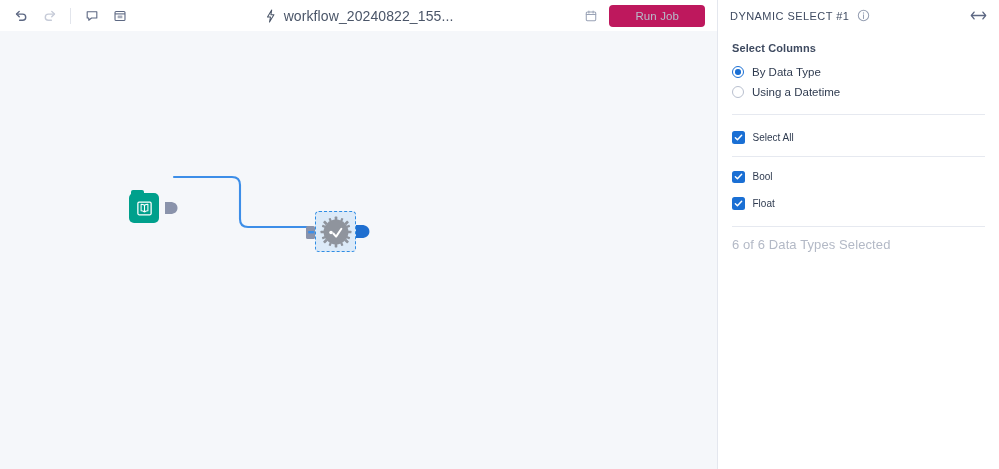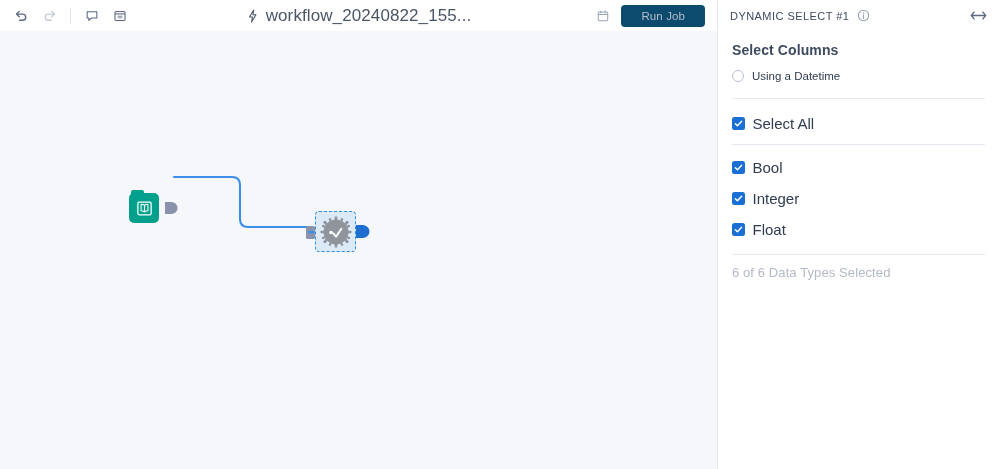--- a/index.html
+++ b/index.html
@@ -33,34 +33,34 @@
   }
   .tb-btn svg { display: block; }
   .tb-sep { width: 1px; height: 16px; background: #e2e5ec; margin: 0 6px; }
 
   .tb-center {
     position: absolute; left: 0; right: 0;
     display: flex; align-items: center; justify-content: center;
     gap: 7px; pointer-events: none;
   }
   .wf-title {
-    font-size: 17px; color: #4a5568; letter-spacing: .1px;
+    font-size: 14px; color: #4a5568; letter-spacing: .1px;
     pointer-events: auto; cursor: pointer;
   }
   .bolt { pointer-events: auto; display: flex; }
 
   .tb-right {
     margin-left: auto; display: flex; align-items: center;
     gap: 8px; padding-right: 12px;
   }
   .cal-btn { width: 20px; height: 20px; display: flex; align-items: center; justify-content: center; cursor: pointer; }
   .run-job {
-    background: #0c4a6e; color: #b6bdcc;
+    background: #be185d; color: #b6bdcc;
     font-size: 11.5px; border: none; border-radius: 4px;
-    padding: 5px 20px; cursor: default; letter-spacing: .1px;
+    padding: 5px 26px; cursor: default; letter-spacing: .1px;
   }
 
   
   .canvas {
     flex: 1; position: relative;
     background: #f5f7fa;
     overflow: hidden;
   }
 
   .node { position: absolute; }
@@ -122,21 +122,21 @@
   }
   .info-icon { width: 13px; height: 13px; cursor: pointer; display: flex; }
   .panel-header .expand {
     margin-left: auto; width: 18px; height: 14px;
     display: flex; align-items: center; justify-content: center; cursor: pointer;
   }
 
   .panel-body { flex: 1; padding: 6px 14px 0 14px; }
 
   .section-label {
-    font-size: 14px; color: #3e4a60; font-weight: bold;
+    font-size: 11px; color: #3e4a60; font-weight: bold;
     letter-spacing: .1px; margin: 5px 0 8px 0;
   }
 
   .radio-row { display: flex; align-items: center; gap: 8px; height: 20px; cursor: pointer; }
   .radio {
     width: 12px; height: 12px; border-radius: 50%;
     border: 1.2px solid #b9c0cf; background: #fff;
     flex: none; position: relative;
   }
   .radio.checked { border: 1.3px solid #1a6fd4; }
@@ -150,21 +150,21 @@
 
   .cb-row { display: flex; align-items: center; gap: 8px; cursor: pointer; }
   .cb-row.select-all { margin-top: 16px; }
   .cb-row.type-row { margin-top: 14px; }
   .cb {
     width: 12.5px; height: 12.5px; border-radius: 2.5px;
     background: #1a6fd4; flex: none;
     display: flex; align-items: center; justify-content: center;
   }
   .cb svg { display: block; }
-  .cb-label { font-size: 15px; color: #2f3b50; }
+  .cb-label { font-size: 10px; color: #2f3b50; }
 
   .divider2 { height: 1px; background: #e6e9f0; margin-top: 16px; }
 
   .status-text {
     font-size: 13px; color: #b3b9c6;
     margin-top: 10px; letter-spacing: .1px;
   }
 </style>
 </head>
 <body>
@@ -305,20 +305,24 @@
           <path d="M4.2 2.3 1.2 6l3 3.7M13.8 2.3l3 3.7-3 3.7" stroke="#5d6883" stroke-width="1.5" stroke-linecap="round" stroke-linejoin="round"></path>
           <path d="M2 6h14" stroke="#5d6883" stroke-width="1.5" stroke-linecap="round"></path>
         </svg>
       </span>
     </div>
 
     <div class="panel-body">
 
       <div class="section-label">Select Columns</div>
 
+      <div class="radio-row">
+        <span class="radio checked"></span>
+        <span class="radio-label">By Data Type</span>
+      </div>
 
       <div class="radio-row">
         <span class="radio"></span>
         <span class="radio-label">Using a Datetime</span>
       </div>
 
       <div class="divider"></div>
 
       <div class="cb-row select-all">
         <span class="cb">
@@ -334,28 +338,20 @@
 
       <div class="cb-row type-row">
         <span class="cb">
           <svg width="9" height="9" viewBox="0 0 10 10">
               <path d="M1.5 5.3 3.8 7.6 8.5 2.4" stroke="#ffffff" stroke-width="1.6" fill="none" stroke-linecap="round" stroke-linejoin="round"></path>
             </svg>
         </span>
         <span class="cb-label">Bool</span>
       </div>
 
-      <div class="cb-row type-row">
-        <span class="cb">
-          <svg width="9" height="9" viewBox="0 0 10 10">
-              <path d="M1.5 5.3 3.8 7.6 8.5 2.4" stroke="#ffffff" stroke-width="1.6" fill="none" stroke-linecap="round" stroke-linejoin="round"></path>
-            </svg>
-        </span>
-        <span class="cb-label">Integer</span>
-      </div>
 
       <div class="cb-row type-row">
         <span class="cb">
           <svg width="9" height="9" viewBox="0 0 10 10">
               <path d="M1.5 5.3 3.8 7.6 8.5 2.4" stroke="#ffffff" stroke-width="1.6" fill="none" stroke-linecap="round" stroke-linejoin="round"></path>
             </svg>
         </span>
         <span class="cb-label">Float</span>
       </div>
 

